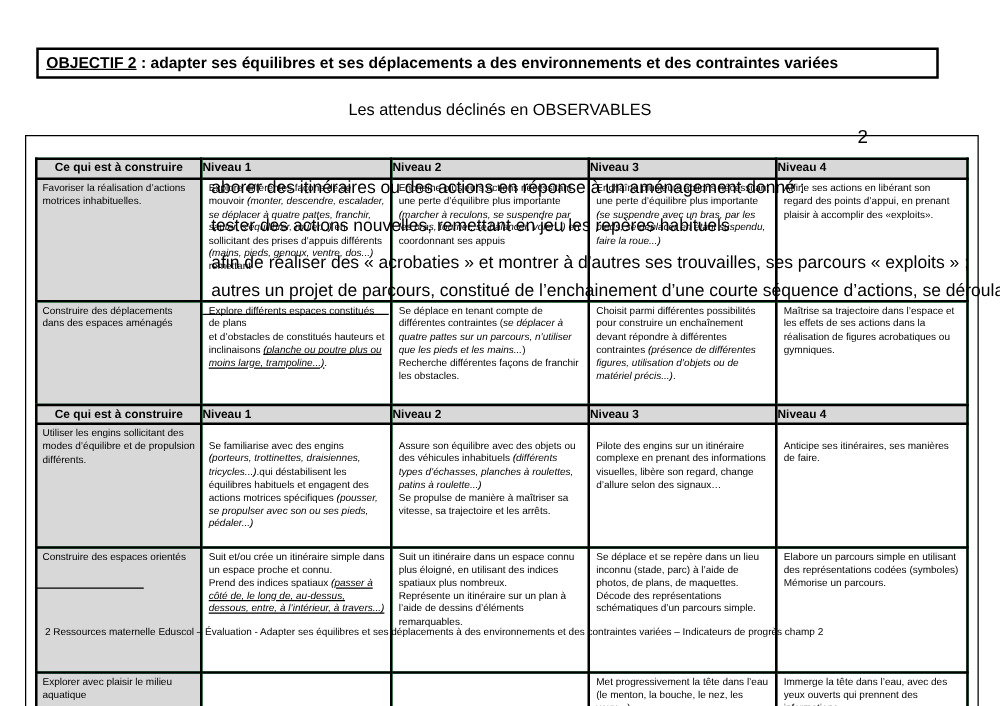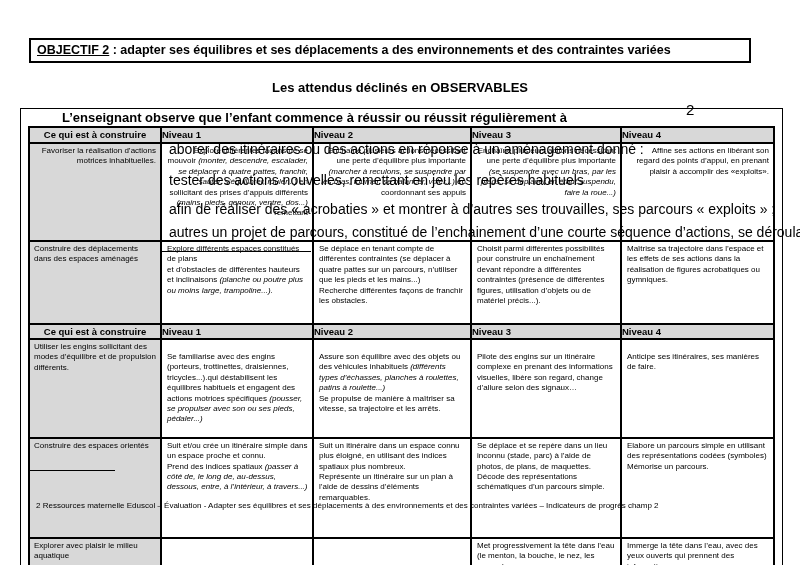--- a/index.html
+++ b/index.html
@@ -3,38 +3,38 @@
 <meta charset="utf-8">
 <style>
   html,body{margin:0;padding:0;background:#fff;}
   .page{position:relative;width:800px;height:565px;background:#ffffff;overflow:hidden;
         font-family:"Liberation Sans",sans-serif;color:#000;}
   
   .title-box{position:absolute;left:29px;top:38px;width:712px;height:21px;border:2px solid #000;
              font-size:12.5px;font-weight:bold;line-height:21px;padding-left:6px;white-space:nowrap;background:#fff;}
   .title-lead{text-decoration:underline;}
   
-  .subtitle{position:absolute;left:0;top:80px;width:800px;text-align:center;font-size:13px;font-weight:bold;}
+  .subtitle{position:absolute;left:0;top:80px;width:800px;text-align:center;font-size:13px;font-weight:normal;}
   
   .outer-box{position:absolute;left:20px;top:108px;width:761px;height:470px;border:1px solid #000;}
   
   .observe{position:absolute;left:62px;top:110px;font-size:13px;font-weight:bold;white-space:nowrap;}
   .fref2{position:absolute;left:686px;top:101px;font-size:15px;}
   
   .t{position:absolute;left:28px;border-collapse:collapse;table-layout:fixed;width:745px;background:#86efac;}
   .t1{top:126px;}
   .t2{top:323px;}
   .t th,.t td{border:2px solid #000;vertical-align:top;overflow:hidden;}
   .t th{background:#d8d8d8;font-size:9.5px;font-weight:bold;text-align:left;padding:1px 0;}
   .t th.lblh{text-align:center;}
   .t td.lbl{background:#d8d8d8;font-size:8px;line-height:1.3;padding:2px 4px;font-weight:normal;}
   .t td.c{font-size:8px;line-height:1.3;padding:2px 4px 12px 5px;background:#fff;}
   .t td.c.pt8{padding-top:12px;}
   .t1 tr.hr{height:16px;}
-  .t1 tr.ra{height:98px;text-align:right;}
+  .t1 tr.ra{height:98px;}
   .t1 tr.rb{height:83px;}
   .t2 tr.hr{height:15px;}
   .t2 tr.rc{height:98px;}
   .t2 tr.rd{height:100px;}
   .t2 tr.re{height:70px;}
   
   .ov{position:absolute;font-size:14px;white-space:nowrap;color:#000;}
   .ov1{left:169px;top:141px;}
   .ov2{left:169px;top:172px;}
   .ov3{left:169px;top:201px;}
@@ -49,21 +49,20 @@
 <body>
 
 <div class="page">
 
   <div class="title-box"><span class="title-lead">OBJECTIF 2</span><span> : adapter ses équilibres et ses déplacements a des environnements et des contraintes variées</span></div>
 
   <div class="subtitle">Les attendus déclinés en OBSERVABLES</div>
 
   <div class="outer-box"></div>
 
-  <div class="observe">L’enseignant observe que l’enfant commence à réussir ou réussit régulièrement à</div>
   <div class="fref2">2</div>
 
   <table class="t t1">
     <colgroup>
         <col style="width:132px">
         <col style="width:152px">
         <col style="width:158px">
         <col style="width:150px">
         <col style="width:153px">
       </colgroup>
@@ -77,23 +76,23 @@
     </tr>
     <tr class="ra">
       <td class="lbl">Favoriser la réalisation d’actions motrices inhabituelles.</td>
       <td class="c"><span>Explore différentes façons de se mouvoir </span><span style="font-style: italic;">(monter, descendre, escalader, se déplacer à quatre pattes, franchir, sauter, s’équilibrer, rouler...)</span><span> en sollicitant des prises d’appuis différents </span><span style="font-style: italic;">(mains, pieds, genoux, ventre, dos...)</span><span> remettant</span></td>
       <td class="c"><span>Enchaîne plusieurs actions nécessitant une perte d’équilibre plus importante </span><span style="font-style: italic;">(marcher à reculons, se suspendre par les bras, tourner, se balancer, voler...)</span><span> en coordonnant ses appuis</span></td>
       <td class="c"><span>Enchaîne plusieurs actions nécessitant une perte d’équilibre plus importante  </span><span style="font-style: italic;">(se suspendre avec un bras, par les pieds, se déplacer en étant suspendu, faire la roue...)</span></td>
       <td class="c"><span>Affine ses actions en libérant son regard des points d’appui, en prenant plaisir à accomplir des «exploits».</span></td>
     </tr>
     <tr class="rb">
       <td class="lbl">Construire des déplacements dans des espaces aménagés</td>
-      <td class="c"><span>Explore différents espaces constitués de plans</span><br><span>et d’obstacles de différentes hauteurs et inclinaisons  </span><span style="font-style: italic;">(planche ou poutre plus ou moins large, trampoline...)</span><span>.</span></td>
-      <td class="c"><span>Se déplace en tenant compte de différentes contraintes (</span><span style="">se déplacer à quatre pattes sur un parcours, n’utiliser que les pieds et les mains...</span><span>)</span><br><span>Recherche différentes façons de franchir les obstacles.</span></td>
-      <td class="c"><span>Choisit parmi différentes possibilités pour construire un enchaînement devant répondre à différentes contraintes </span><span style=" text-align: center;">(présence de différentes figures, utilisation d’objets ou de matériel précis...)</span><span>.</span></td>
+      <td class="c"><span>Explore différents espaces constitués de plans</span><br><span>et d’obstacles de constitués hauteurs et inclinaisons  </span><span style="font-style: italic; text-decoration: underline;">(planche ou poutre plus ou moins large, trampoline...)</span><span>.</span></td>
+      <td class="c"><span>Se déplace en tenant compte de différentes contraintes (</span><span style="font-style: italic;">se déplacer à quatre pattes sur un parcours, n’utiliser que les pieds et les mains...</span><span>)</span><br><span>Recherche différentes façons de franchir les obstacles.</span></td>
+      <td class="c"><span>Choisit parmi différentes possibilités pour construire un enchaînement devant répondre à différentes contraintes </span><span style="font-style: italic; text-align: center;">(présence de différentes figures, utilisation d’objets ou de matériel précis...)</span><span>.</span></td>
       <td class="c"><span>Maîtrise sa trajectoire dans l’espace et les effets de ses actions dans la réalisation de figures acrobatiques ou gymniques.</span></td>
     </tr>
   </tbody>
     </table>
 
   <table class="t t2">
     <colgroup>
         <col style="width:132px">
         <col style="width:152px">
         <col style="width:158px">
@@ -103,28 +102,28 @@
     <tbody>
         <tr class="hr">
       <th class="lblh">Ce qui est à construire</th>
       <th>Niveau 1</th>
       <th>Niveau 2</th>
       <th>Niveau 3</th>
       <th>Niveau 4</th>
     </tr>
     <tr class="rc">
       <td class="lbl">Utiliser les engins sollicitant des modes d’équilibre et de propulsion différents.</td>
-      <td class="c pt8"><span>Se familiarise avec des engins </span><span style="">(porteurs, trottinettes, draisiennes, tricycles...)</span><span>.qui déstabilisent les équilibres habituels et engagent des actions motrices spécifiques </span><span style="font-style: italic;">(pousser, se propulser avec son ou ses pieds, pédaler...)</span></td>
+      <td class="c pt8"><span>Se familiarise avec des engins </span><span style="font-style: italic;">(porteurs, trottinettes, draisiennes, tricycles...)</span><span>.qui déstabilisent les équilibres habituels et engagent des actions motrices spécifiques </span><span style="font-style: italic;">(pousser, se propulser avec son ou ses pieds, pédaler...)</span></td>
       <td class="c pt8"><span>Assure son équilibre avec des objets ou des véhicules inhabituels </span><span style="font-style: italic;">(différents types d’échasses, planches à roulettes, patins à roulette...)</span><br><span>Se propulse de manière à maîtriser sa vitesse, sa trajectoire et les arrêts.</span></td>
       <td class="c pt8"><span>Pilote des engins sur un itinéraire complexe en prenant des informations visuelles, libère son regard, change d’allure selon des signaux…</span></td>
       <td class="c pt8"><span>Anticipe ses itinéraires, ses manières de faire.</span></td>
     </tr>
     <tr class="rd">
       <td class="lbl">Construire des espaces orientés</td>
-      <td class="c"><span>Suit et/ou crée un itinéraire simple dans un espace proche et connu.</span><br><span>Prend des indices spatiaux </span><span style="font-style: italic;">(passer à côté de, le long de, au-dessus, dessous, entre, à l’intérieur, à travers...)</span></td>
+      <td class="c"><span>Suit et/ou crée un itinéraire simple dans un espace proche et connu.</span><br><span>Prend des indices spatiaux </span><span style="font-style: italic; text-decoration: underline;">(passer à côté de, le long de, au-dessus, dessous, entre, à l’intérieur, à travers...)</span></td>
       <td class="c"><span>Suit un itinéraire dans un espace connu plus éloigné, en utilisant des indices spatiaux plus nombreux.</span><br><span>Représente un itinéraire sur un plan à l’aide de dessins d’éléments remarquables.</span></td>
       <td class="c"><span>Se déplace et se repère dans un lieu inconnu (stade, parc) à l’aide de photos, de plans, de maquettes.</span><br><span>Décode des représentations schématiques d’un parcours simple.</span></td>
       <td class="c"><span>Elabore un parcours simple en utilisant des représentations codées (symboles)</span><br><span>Mémorise un parcours.</span></td>
     </tr>
     <tr class="re">
       <td class="lbl">Explorer avec plaisir le milieu aquatique</td>
       <td class="c"></td>
       <td class="c"></td>
       <td class="c"><span>Met progressivement la tête dans l’eau (le menton, la bouche, le nez, les yeux…)</span></td>
       <td class="c"><span>Immerge la tête dans l’eau, avec des yeux ouverts qui prennent des informations…</span></td>

